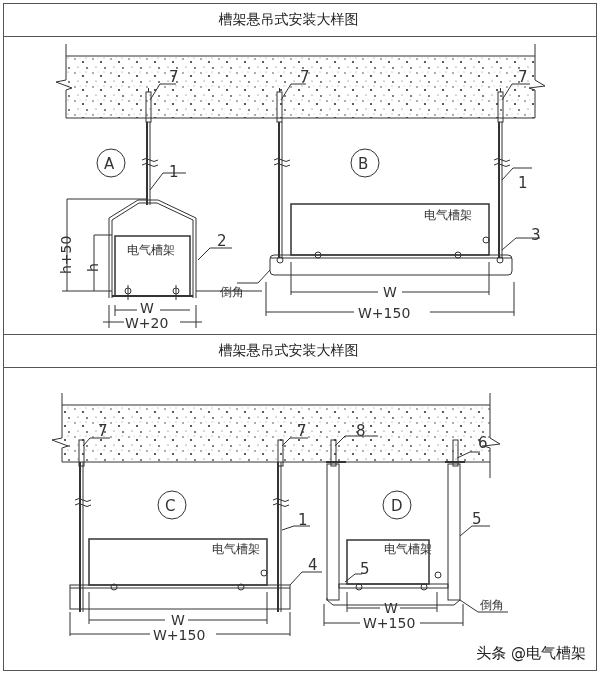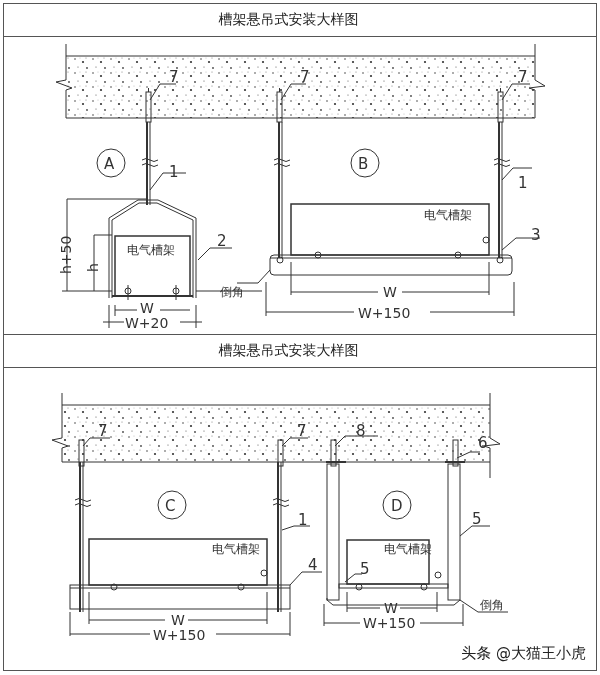--- a/index.html
+++ b/index.html
@@ -234,13 +234,13 @@
     <text x="98" y="272" transform="rotate(-90 98 272)">h</text>
     <text x="383" y="297">W</text>
     <text x="358" y="318">W+150</text>
     <text x="171" y="625">W</text>
     <text x="153" y="640">W+150</text>
     <text x="384" y="613">W</text>
     <text x="363" y="628">W+150</text>
   </g>
 </svg>
 
-<div class="watermark">头条 @大猫王小虎</div>
+<div class="watermark">头条 @电气槽架</div>
 
 </body></html>

